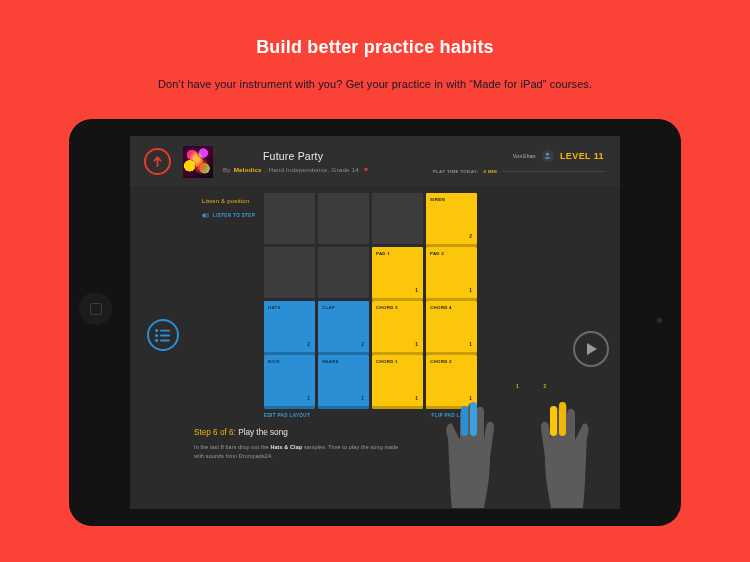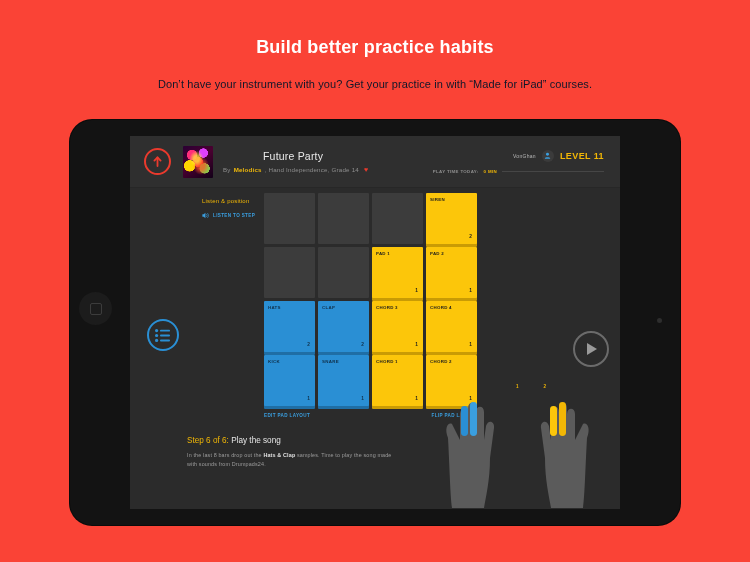--- a/index.html
+++ b/index.html
@@ -145,21 +145,21 @@
   .pad-links {
     position: absolute; left: 134px; top: 225px; width: 213px;
     display: flex; justify-content: space-between;
   }
   .pad-link {
     color: #3A9FE0; font-size: 4.6px; font-weight: bold;
     letter-spacing: .35px; cursor: pointer;
   }
 
   
-  .step-block { position: absolute; left: 57px; top: 240px; width: 215px; margin-top: 8px; }
+  .step-block { position: absolute; left: 64px; top: 240px; width: 215px; }
   .step-title { color: #F2B705; font-size: 8.2px; }
   .step-title .rest { color: #e6e6e6; }
   .step-body {
     color: #9b9b9b; font-size: 5.4px; line-height: 9px;
     margin-top: 6px; letter-spacing: .15px;
   }
   .step-body b { color: #e0e0e0; }
 
   
   .hands { position: absolute; left: 300px; top: 200px; width: 175px; height: 120px; }

